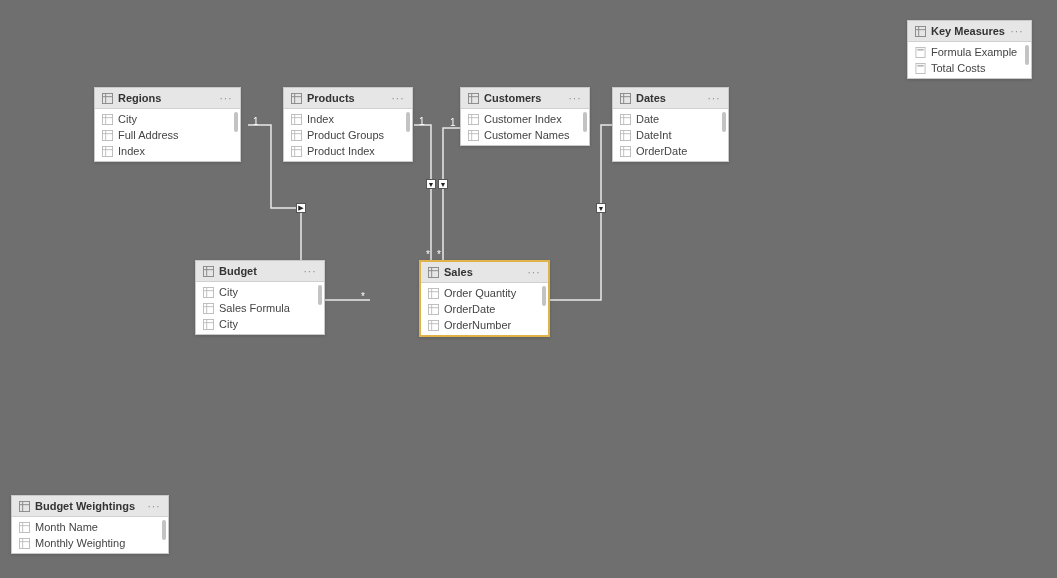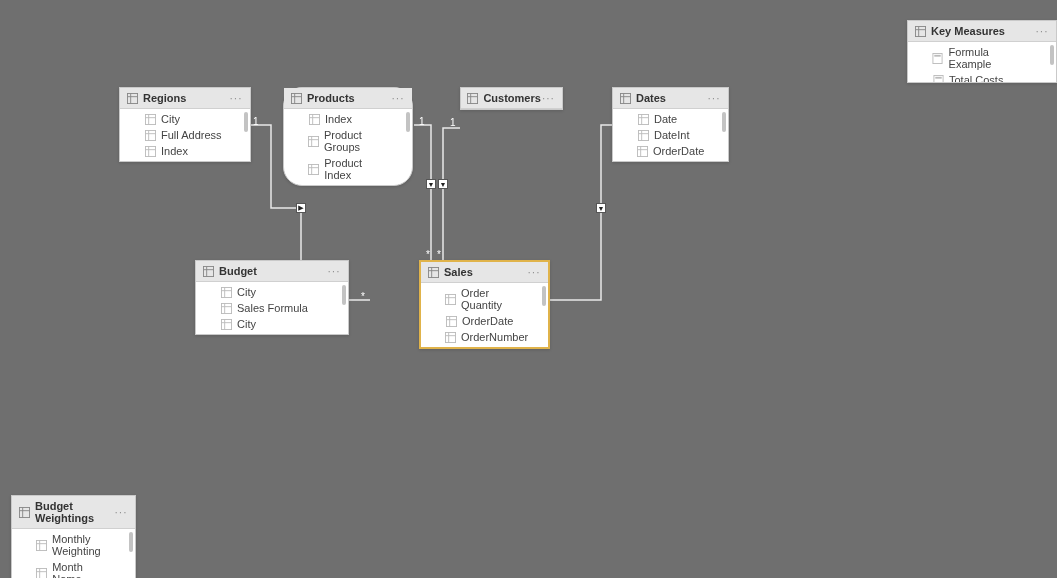--- a/index.html
+++ b/index.html
@@ -35,21 +35,21 @@
       display: inline-flex; align-items: center; justify-content: center;
       color: #888; letter-spacing: 1px; font-size: 10px; cursor: pointer;
     }
     .card-body { padding: 2px 0; position: relative; }
     .scroll-thumb {
       position: absolute; right: 2px; top: 3px;
       width: 4px; height: 20px; background: #c3c3c3; border-radius: 2px;
     }
     .field-row {
       display: flex; align-items: center;
-      padding: 2px 24px;
+      padding: 2px 6px;
       cursor: default;
     }
     .field-icon {
       width: 12px; height: 12px; margin-right: 5px;
       display: inline-flex; align-items: center; justify-content: center;
     }
     
     .tbl-svg { width: 11px; height: 11px; }
     .calc-svg { width: 11px; height: 11px; }
     
@@ -91,21 +91,21 @@
 <div class="rel-label" style="left:437px; top:249px;">*</div>
 <div class="rel-label" style="left:426px; top:249px;">*</div>
 <div class="rel-label" style="left:361px; top:291px;">*</div>
 <div class="rel-label" style="left:507px; top:291px;">*</div>
 
 <div class="arrow-box right" style="left:296px; top:203px;"></div>
 <div class="arrow-box" style="left:426px; top:179px;"></div>
 <div class="arrow-box" style="left:438px; top:179px;"></div>
 <div class="arrow-box" style="left:596px; top:203px;"></div>
 
-<div class="table-card" style="left:119px; top:87px; width:132px;">
+<div class="table-card" style="left:94px; top:87px; width:147px;">
   <div class="card-header">
     <span class="hdr-icon">
         <svg class="tbl-svg" viewBox="0 0 12 12">
           <rect x="0.5" y="0.5" width="11" height="11" fill="none" stroke="#888"></rect>
           <line x1="0.5" y1="4" x2="11.5" y2="4" stroke="#888"></line>
           <line x1="4" y1="0.5" x2="4" y2="11.5" stroke="#888"></line>
         </svg>
       </span>
     <span class="hdr-title">Regions</span>
     <span class="hdr-menu">···</span>
@@ -138,21 +138,21 @@
             <line x1="0.5" y1="4" x2="11.5" y2="4" stroke="#bbb"></line>
             <line x1="4" y1="0.5" x2="4" y2="11.5" stroke="#bbb"></line>
           </svg>
         </span>
         <span>Index</span>
       </div>
     <div class="scroll-thumb"></div>
   </div>
 </div>
 
-<div class="table-card" style="left:283px; top:87px; width:130px;border-radius:19px;">
+<div class="table-card" style="left:283px; top:87px; width:130px;">
   <div class="card-header">
     <span class="hdr-icon">
         <svg class="tbl-svg" viewBox="0 0 12 12">
           <rect x="0.5" y="0.5" width="11" height="11" fill="none" stroke="#888"></rect>
           <line x1="0.5" y1="4" x2="11.5" y2="4" stroke="#888"></line>
           <line x1="4" y1="0.5" x2="4" y2="11.5" stroke="#888"></line>
         </svg>
       </span>
     <span class="hdr-title">Products</span>
     <span class="hdr-menu">···</span>
@@ -185,32 +185,55 @@
             <line x1="0.5" y1="4" x2="11.5" y2="4" stroke="#bbb"></line>
             <line x1="4" y1="0.5" x2="4" y2="11.5" stroke="#bbb"></line>
           </svg>
         </span>
         <span>Product Index</span>
       </div>
     <div class="scroll-thumb"></div>
   </div>
 </div>
 
-<div class="table-card" style="left:460px; top:87px; width:103px;">
+<div class="table-card" style="left:460px; top:87px; width:130px;">
   <div class="card-header">
     <span class="hdr-icon">
         <svg class="tbl-svg" viewBox="0 0 12 12">
           <rect x="0.5" y="0.5" width="11" height="11" fill="none" stroke="#888"></rect>
           <line x1="0.5" y1="4" x2="11.5" y2="4" stroke="#888"></line>
           <line x1="4" y1="0.5" x2="4" y2="11.5" stroke="#888"></line>
         </svg>
       </span>
     <span class="hdr-title">Customers</span>
     <span class="hdr-menu">···</span>
   </div>
+  <div class="card-body">
+    <div class="field-row">
+        <span class="field-icon">
+          <svg class="tbl-svg" viewBox="0 0 12 12">
+            <rect x="0.5" y="0.5" width="11" height="11" fill="none" stroke="#bbb"></rect>
+            <line x1="0.5" y1="4" x2="11.5" y2="4" stroke="#bbb"></line>
+            <line x1="4" y1="0.5" x2="4" y2="11.5" stroke="#bbb"></line>
+          </svg>
+        </span>
+        <span>Customer Index</span>
+      </div>
+    <div class="field-row">
+        <span class="field-icon">
+          <svg class="tbl-svg" viewBox="0 0 12 12">
+            <rect x="0.5" y="0.5" width="11" height="11" fill="none" stroke="#bbb"></rect>
+            <line x1="0.5" y1="4" x2="11.5" y2="4" stroke="#bbb"></line>
+            <line x1="4" y1="0.5" x2="4" y2="11.5" stroke="#bbb"></line>
+          </svg>
+        </span>
+        <span>Customer Names</span>
+      </div>
+    <div class="scroll-thumb"></div>
+  </div>
 </div>
 
 <div class="table-card" style="left:612px; top:87px; width:117px;">
   <div class="card-header">
     <span class="hdr-icon">
         <svg class="tbl-svg" viewBox="0 0 12 12">
           <rect x="0.5" y="0.5" width="11" height="11" fill="none" stroke="#888"></rect>
           <line x1="0.5" y1="4" x2="11.5" y2="4" stroke="#888"></line>
           <line x1="4" y1="0.5" x2="4" y2="11.5" stroke="#888"></line>
         </svg>
@@ -246,21 +269,21 @@
             <line x1="0.5" y1="4" x2="11.5" y2="4" stroke="#bbb"></line>
             <line x1="4" y1="0.5" x2="4" y2="11.5" stroke="#bbb"></line>
           </svg>
         </span>
         <span>OrderDate</span>
       </div>
     <div class="scroll-thumb"></div>
   </div>
 </div>
 
-<div class="table-card" style="left:195px; top:260px; width:154px;">
+<div class="table-card" style="left:195px; top:260px; width:130px;">
   <div class="card-header">
     <span class="hdr-icon">
         <svg class="tbl-svg" viewBox="0 0 12 12">
           <rect x="0.5" y="0.5" width="11" height="11" fill="none" stroke="#888"></rect>
           <line x1="0.5" y1="4" x2="11.5" y2="4" stroke="#888"></line>
           <line x1="4" y1="0.5" x2="4" y2="11.5" stroke="#888"></line>
         </svg>
       </span>
     <span class="hdr-title">Budget</span>
     <span class="hdr-menu">···</span>
@@ -340,21 +363,21 @@
             <line x1="0.5" y1="4" x2="11.5" y2="4" stroke="#bbb"></line>
             <line x1="4" y1="0.5" x2="4" y2="11.5" stroke="#bbb"></line>
           </svg>
         </span>
         <span>OrderNumber</span>
       </div>
     <div class="scroll-thumb"></div>
   </div>
 </div>
 
-<div class="table-card" style="left:907px; top:20px; width:150px;">
+<div class="table-card" style="left:907px; top:20px; width:125px;">
   <div class="card-header">
     <span class="hdr-icon">
         <svg class="tbl-svg" viewBox="0 0 12 12">
           <rect x="0.5" y="0.5" width="11" height="11" fill="none" stroke="#888"></rect>
           <line x1="0.5" y1="4" x2="11.5" y2="4" stroke="#888"></line>
           <line x1="4" y1="0.5" x2="4" y2="11.5" stroke="#888"></line>
         </svg>
       </span>
     <span class="hdr-title">Key Measures</span>
     <span class="hdr-menu">···</span>
@@ -375,48 +398,48 @@
             <rect x="1" y="0.5" width="10" height="11" fill="none" stroke="#bbb"></rect>
             <rect x="2.5" y="2" width="7" height="2" fill="#bbb"></rect>
           </svg>
         </span>
         <span>Total Costs</span>
       </div>
     <div class="scroll-thumb"></div>
   </div>
 </div>
 
-<div class="table-card" style="left:11px; top:495px; width:125px;">
+<div class="table-card" style="left:11px; top:495px; width:158px;">
   <div class="card-header">
     <span class="hdr-icon">
         <svg class="tbl-svg" viewBox="0 0 12 12">
           <rect x="0.5" y="0.5" width="11" height="11" fill="none" stroke="#888"></rect>
           <line x1="0.5" y1="4" x2="11.5" y2="4" stroke="#888"></line>
           <line x1="4" y1="0.5" x2="4" y2="11.5" stroke="#888"></line>
         </svg>
       </span>
     <span class="hdr-title">Budget Weightings</span>
     <span class="hdr-menu">···</span>
   </div>
   <div class="card-body">
     <div class="field-row">
         <span class="field-icon">
           <svg class="tbl-svg" viewBox="0 0 12 12">
             <rect x="0.5" y="0.5" width="11" height="11" fill="none" stroke="#bbb"></rect>
             <line x1="0.5" y1="4" x2="11.5" y2="4" stroke="#bbb"></line>
             <line x1="4" y1="0.5" x2="4" y2="11.5" stroke="#bbb"></line>
           </svg>
         </span>
+        <span>Month Name</span>
+      </div>
+    <div class="field-row">
+        <span class="field-icon">
+          <svg class="tbl-svg" viewBox="0 0 12 12">
+            <rect x="0.5" y="0.5" width="11" height="11" fill="none" stroke="#bbb"></rect>
+            <line x1="0.5" y1="4" x2="11.5" y2="4" stroke="#bbb"></line>
+            <line x1="4" y1="0.5" x2="4" y2="11.5" stroke="#bbb"></line>
+          </svg>
+        </span>
         <span>Monthly Weighting</span>
       </div>
-    <div class="field-row">
-        <span class="field-icon">
-          <svg class="tbl-svg" viewBox="0 0 12 12">
-            <rect x="0.5" y="0.5" width="11" height="11" fill="none" stroke="#bbb"></rect>
-            <line x1="0.5" y1="4" x2="11.5" y2="4" stroke="#bbb"></line>
-            <line x1="4" y1="0.5" x2="4" y2="11.5" stroke="#bbb"></line>
-          </svg>
-        </span>
-        <span>Month Name</span>
-      </div>
     <div class="scroll-thumb"></div>
   </div>
 </div>
 
 </body></html>

